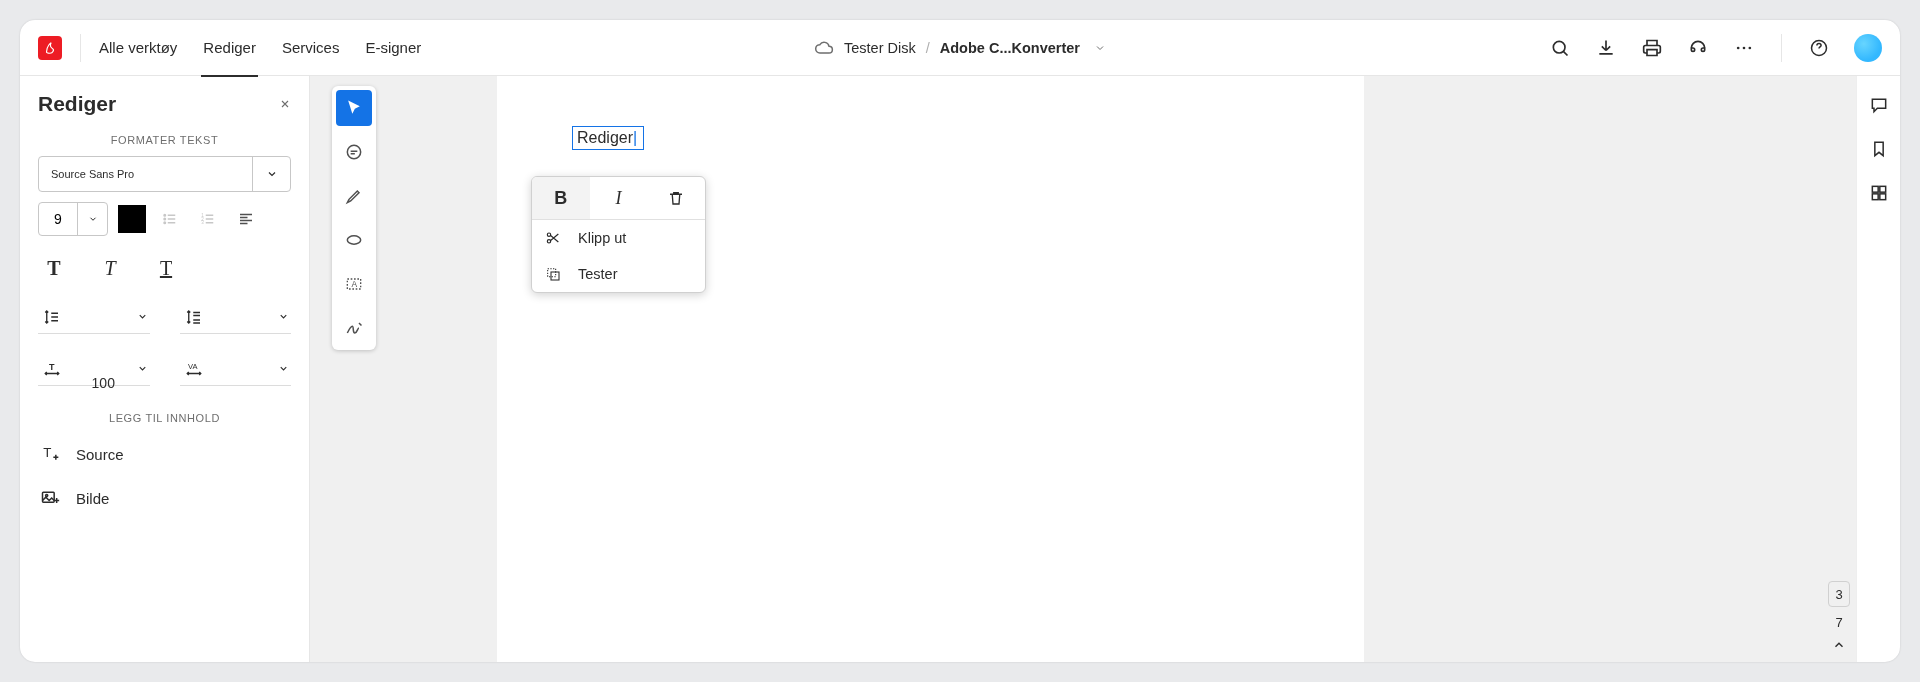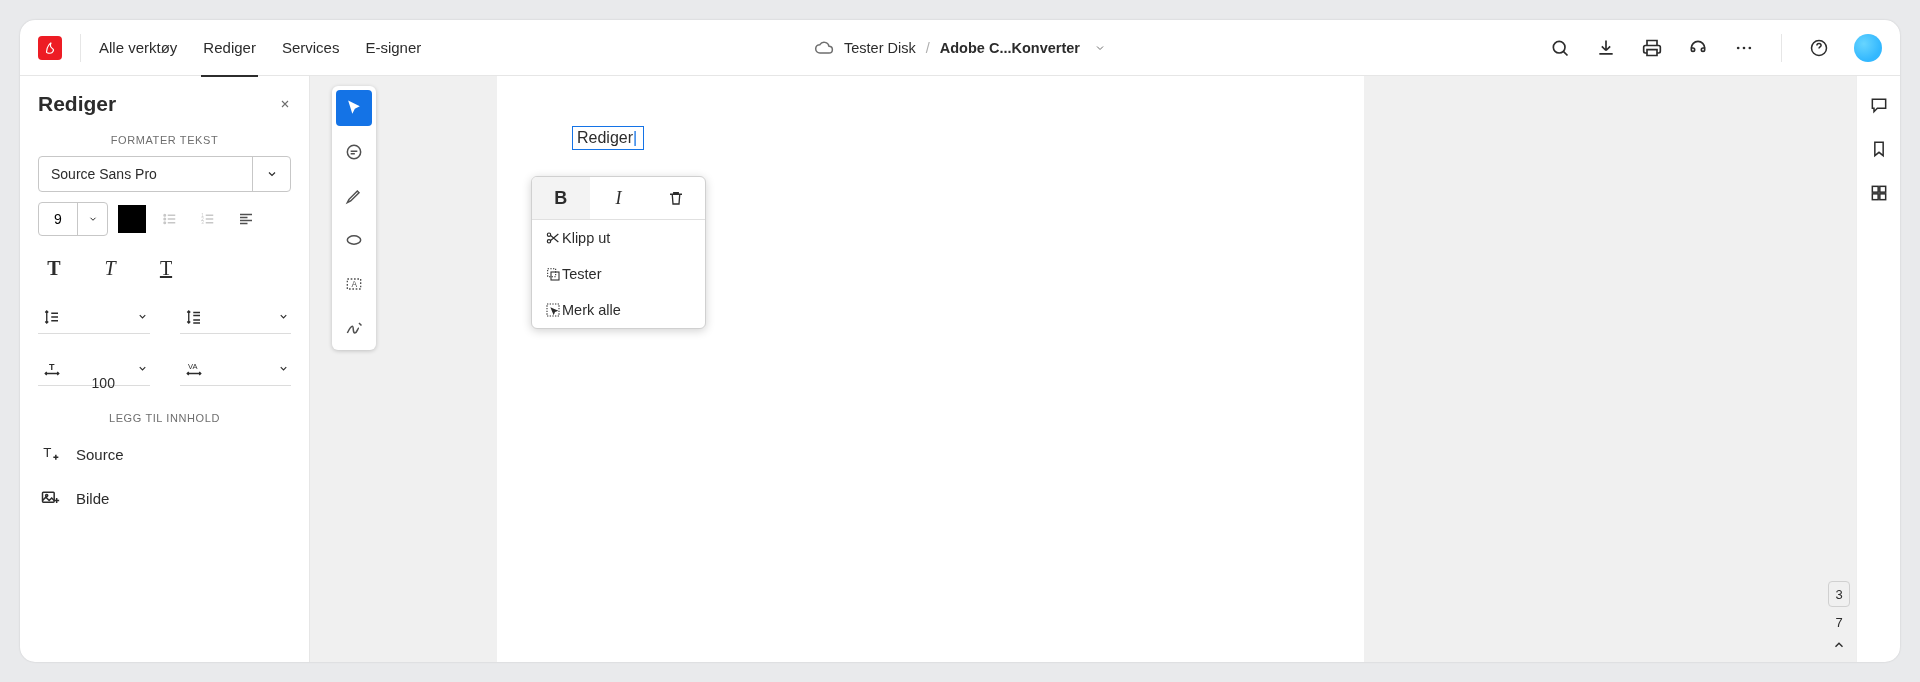--- a/index.html
+++ b/index.html
@@ -21,21 +21,21 @@
   .avatar { width:28px; height:28px; border-radius:50%; background: radial-gradient(circle at 35% 35%, #67d5ff 0%, #33b8ff 65%); }
   .divider-strong { width:1px; height:28px; background:#e6e6e6; margin:0 2px; }
 
   .main-area { flex:1; display:flex; position:relative; overflow:hidden; }
   .left-panel { width:290px; border-right:1px solid #e6e6e6; padding:16px 18px; }
   .panel-header { display:flex; align-items:center; justify-content:space-between; margin-bottom:18px;}
   .panel-title { font-size:21px; font-weight:600; color:#2c2c2c; }
   .panel-close { color:#6e6e6e; cursor:pointer; font-size:14px;}
   .section-label { font-size:11px; letter-spacing:0.6px; color:#6e6e6e; text-transform:uppercase; margin:14px 0 10px; font-weight:400;}
   .font-row { display:flex; border:1px solid #c7c7c7; border-radius:4px; height:36px; }
-  .font-name { flex:1; display:flex; align-items:center; padding:0 12px; font-size:14px; color:#2c2c2c; }
+  .font-name { flex:1; display:flex; align-items:center; padding:0 12px; font-size:11px; color:#2c2c2c; }
   .font-dd { width:38px; display:flex; align-items:center; justify-content:center; border-left:1px solid #c7c7c7; color:#2c2c2c; cursor:pointer;}
   .row2 { display:flex; align-items:center; gap:10px; margin-top:10px; }
   .size-box { border:1px solid #c7c7c7; border-radius:4px; height:34px; display:flex; }
   .size-val { width:38px; display:flex; align-items:center; justify-content:center; font-size:14px;}
   .size-dd { width:30px; display:flex; align-items:center; justify-content:center; border-left:1px solid #c7c7c7; cursor:pointer;}
   .swatch { width:28px; height:28px; background:#000; cursor:pointer;}
   .mini-btn { width:28px; height:28px; display:flex; align-items:center; justify-content:center; color:#505050; cursor:pointer; }
   .mini-btn.disabled { color:#c7c7c7; cursor:default; }
   .text-style-row { display:flex; gap:24px; margin-top:18px; }
   .ts-btn { width:32px; height:28px; display:flex; align-items:center; justify-content:center; position:relative; cursor:pointer; }
@@ -57,21 +57,21 @@
 
   .page { position:absolute; top:0; left:187px; width:867px; height:1000px; background:#fff; }
   .text-box { position:absolute; top: 50px; left: 75px; border:1.5px solid #1473e6; padding:2px 6px 2px 4px; font-size:16px; color:#2c2c2c; cursor:text; }
   .text-box .cursor { color:#1473e6; font-weight:400;}
 
   .ctx-menu { position:absolute; top:100px; left:34px; width:175px; background:#fff; border:1px solid #d0d0d0; border-radius:6px; box-shadow:0 2px 10px rgba(0,0,0,0.18); overflow:hidden;}
   .ctx-top { display:flex; border-bottom:1px solid #e0e0e0;}
   .ctx-top .ctb { flex:1; height:42px; display:flex; align-items:center; justify-content:center; font-size:18px; color:#2c2c2c; cursor:pointer;}
   .ctx-top .ctb.bold { background:#f3f3f3; font-weight:700;}
   .ctx-top .ctb.italic { font-style:italic; font-family: Georgia, serif;}
-  .ctx-item { display:flex; align-items:center; gap:0; height:36px; padding:0 12px; font-size:14.5px; color:#2c2c2c; cursor:pointer;}
+  .ctx-item { display:flex; align-items:center; gap:16px; height:36px; padding:0 12px; font-size:14.5px; color:#2c2c2c; cursor:pointer;}
   .ctx-item .ci { width:18px; height:18px; display:flex; align-items:center; justify-content:center;}
 
   .right-rail { width:44px; display:flex; flex-direction:column; align-items:center; padding-top:18px; gap:22px; border-left:1px solid #eee;}
   .right-rail .rbtn { width:22px; height:22px; display:flex; align-items:center; justify-content:center; color:#2c2c2c; cursor:pointer;}
 
   .page-ind { position:absolute; right:6px; bottom:10px; display:flex; flex-direction:column; align-items:center; gap:8px;}
   .page-chip { width:22px; height:26px; border:1px solid #d0d0d0; border-radius:4px; display:flex; align-items:center; justify-content:center; font-size:13px; color:#2c2c2c;}
   .page-total { font-size:13px; color:#2c2c2c; }
   .page-caret { color:#2c2c2c; cursor:pointer;}
   svg { display:block; }
@@ -357,29 +357,20 @@
           </div>
           <div class="ctx-item">
             <div class="ci">
                 <svg width="16" height="16" viewBox="0 0 24 24" fill="none" stroke="#2c2c2c" stroke-width="1.6" stroke-dasharray="2 2">
                   <rect x="4" y="4" width="12" height="12"></rect>
                   <rect x="9" y="9" width="12" height="12" stroke-dasharray="0"></rect>
                 </svg>
               </div>
             <span>Tester</span>
           </div>
-          <div class="ctx-item">
-            <div class="ci">
-                <svg width="16" height="16" viewBox="0 0 24 24" fill="none" stroke="#2c2c2c" stroke-width="1.6">
-                  <rect x="3" y="3" width="18" height="18" stroke-dasharray="2 2"></rect>
-                  <path d="M8 8l5 12 2-5 5-2L8 8z" fill="#2c2c2c" stroke="none"></path>
-                </svg>
-              </div>
-            <span>Merk alle</span>
-          </div>
         </div>
       </div>
 
       <div class="page-ind">
         <div class="page-chip">3</div>
         <div class="page-total">7</div>
         <div class="page-caret">
             <svg width="14" height="14" viewBox="0 0 24 24" fill="none" stroke="currentColor" stroke-width="2.4">
               <path d="M6 15l6-6 6 6"></path>
             </svg>

